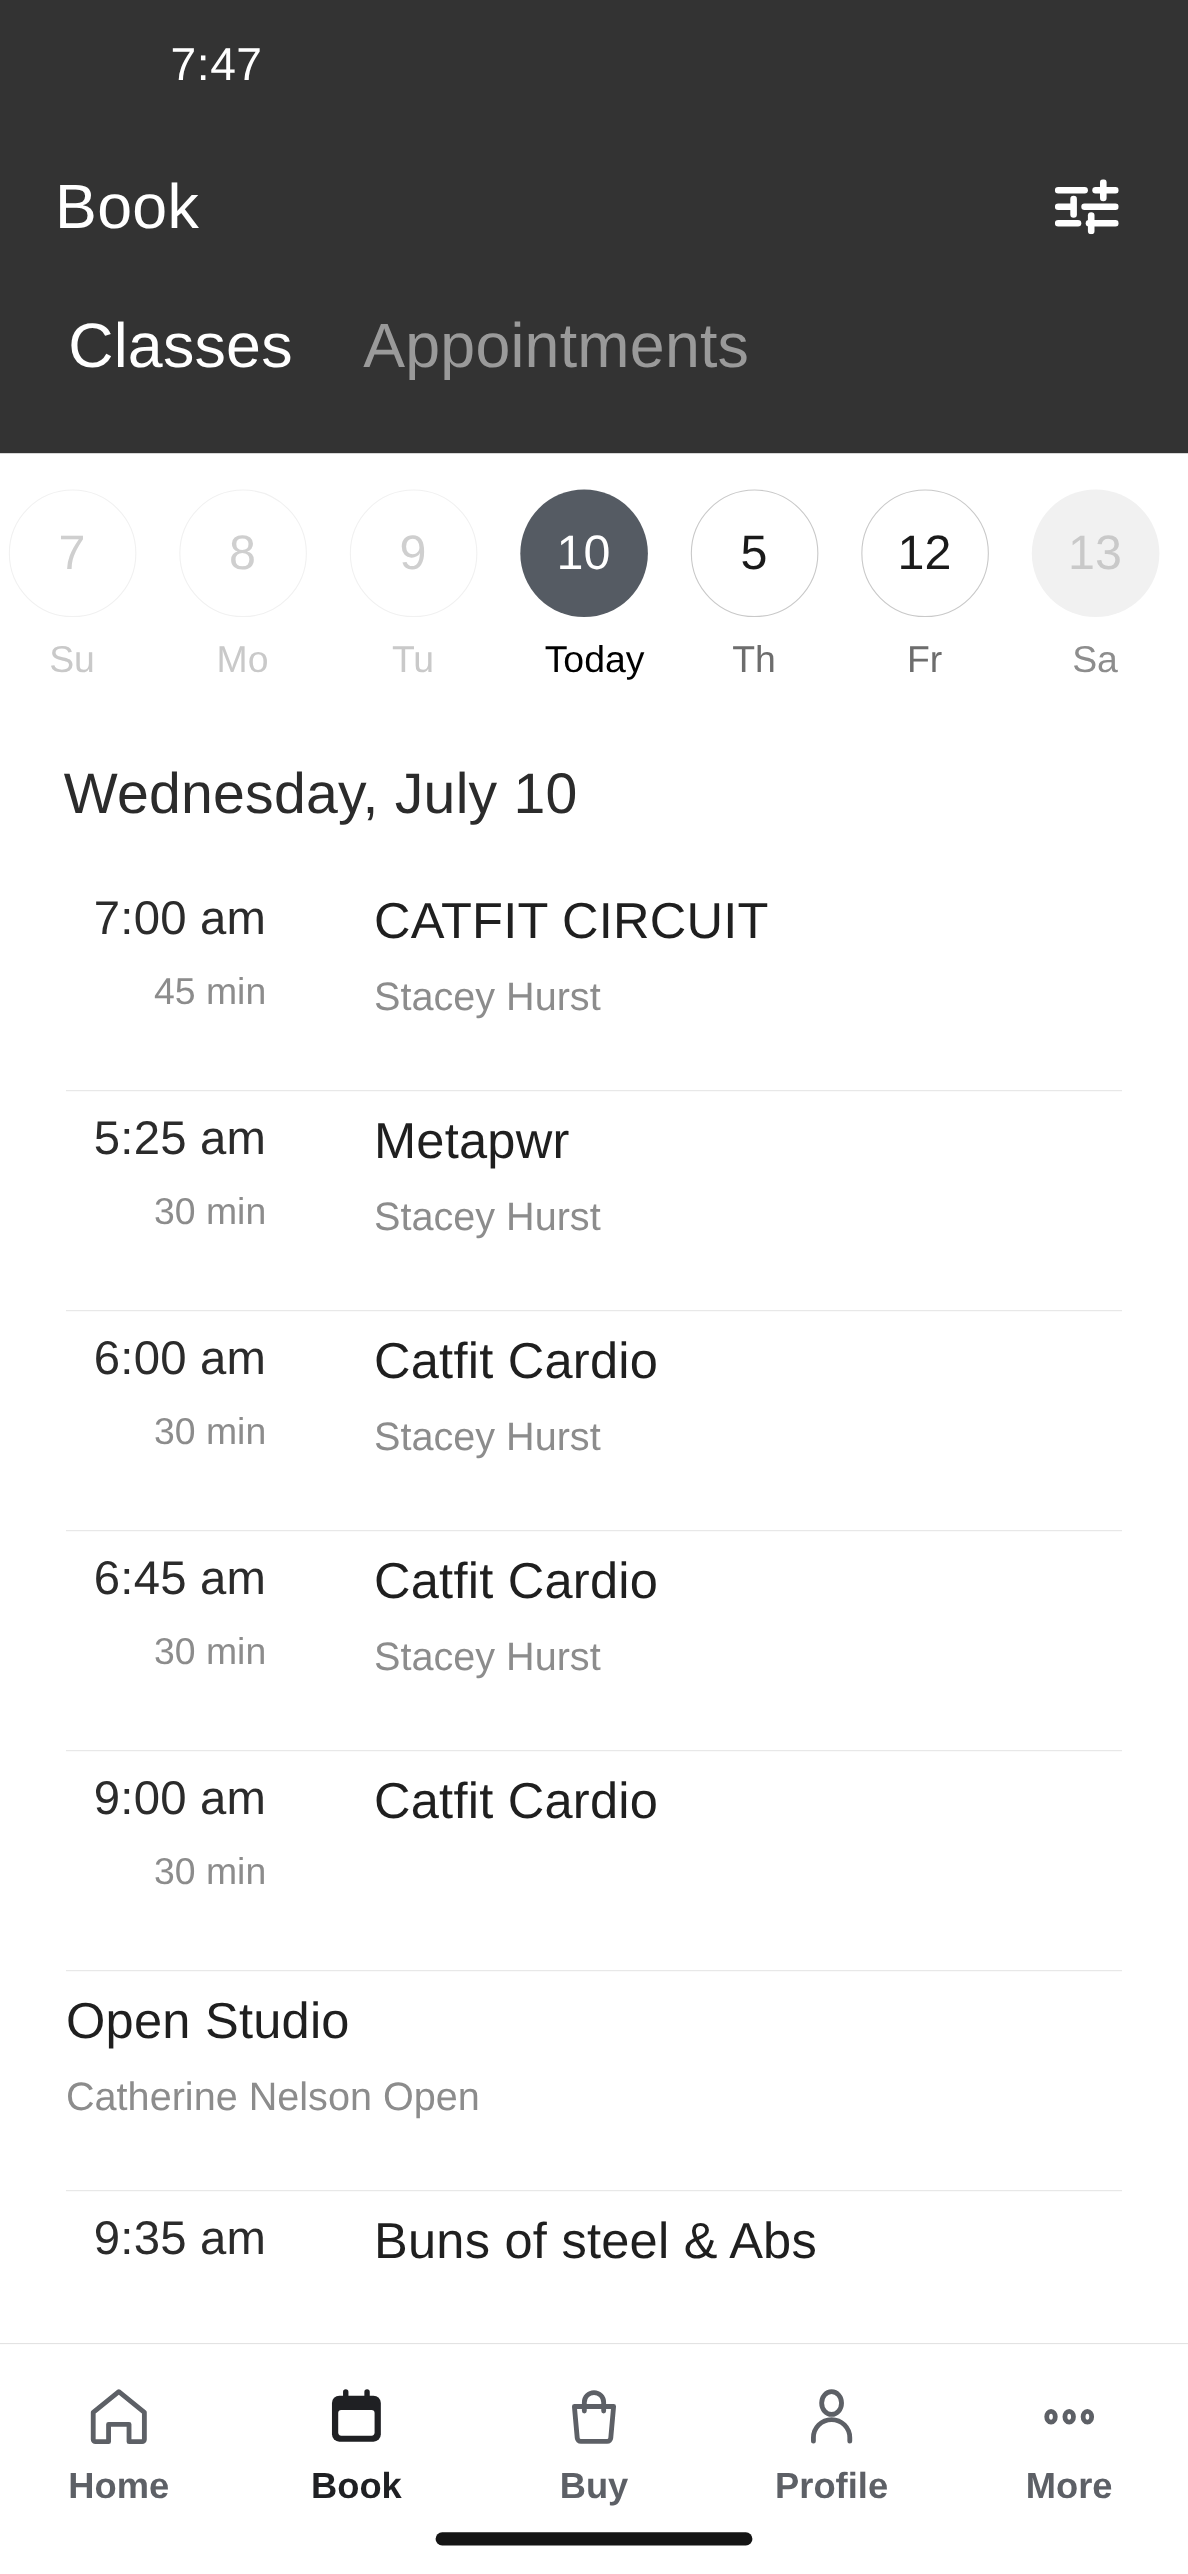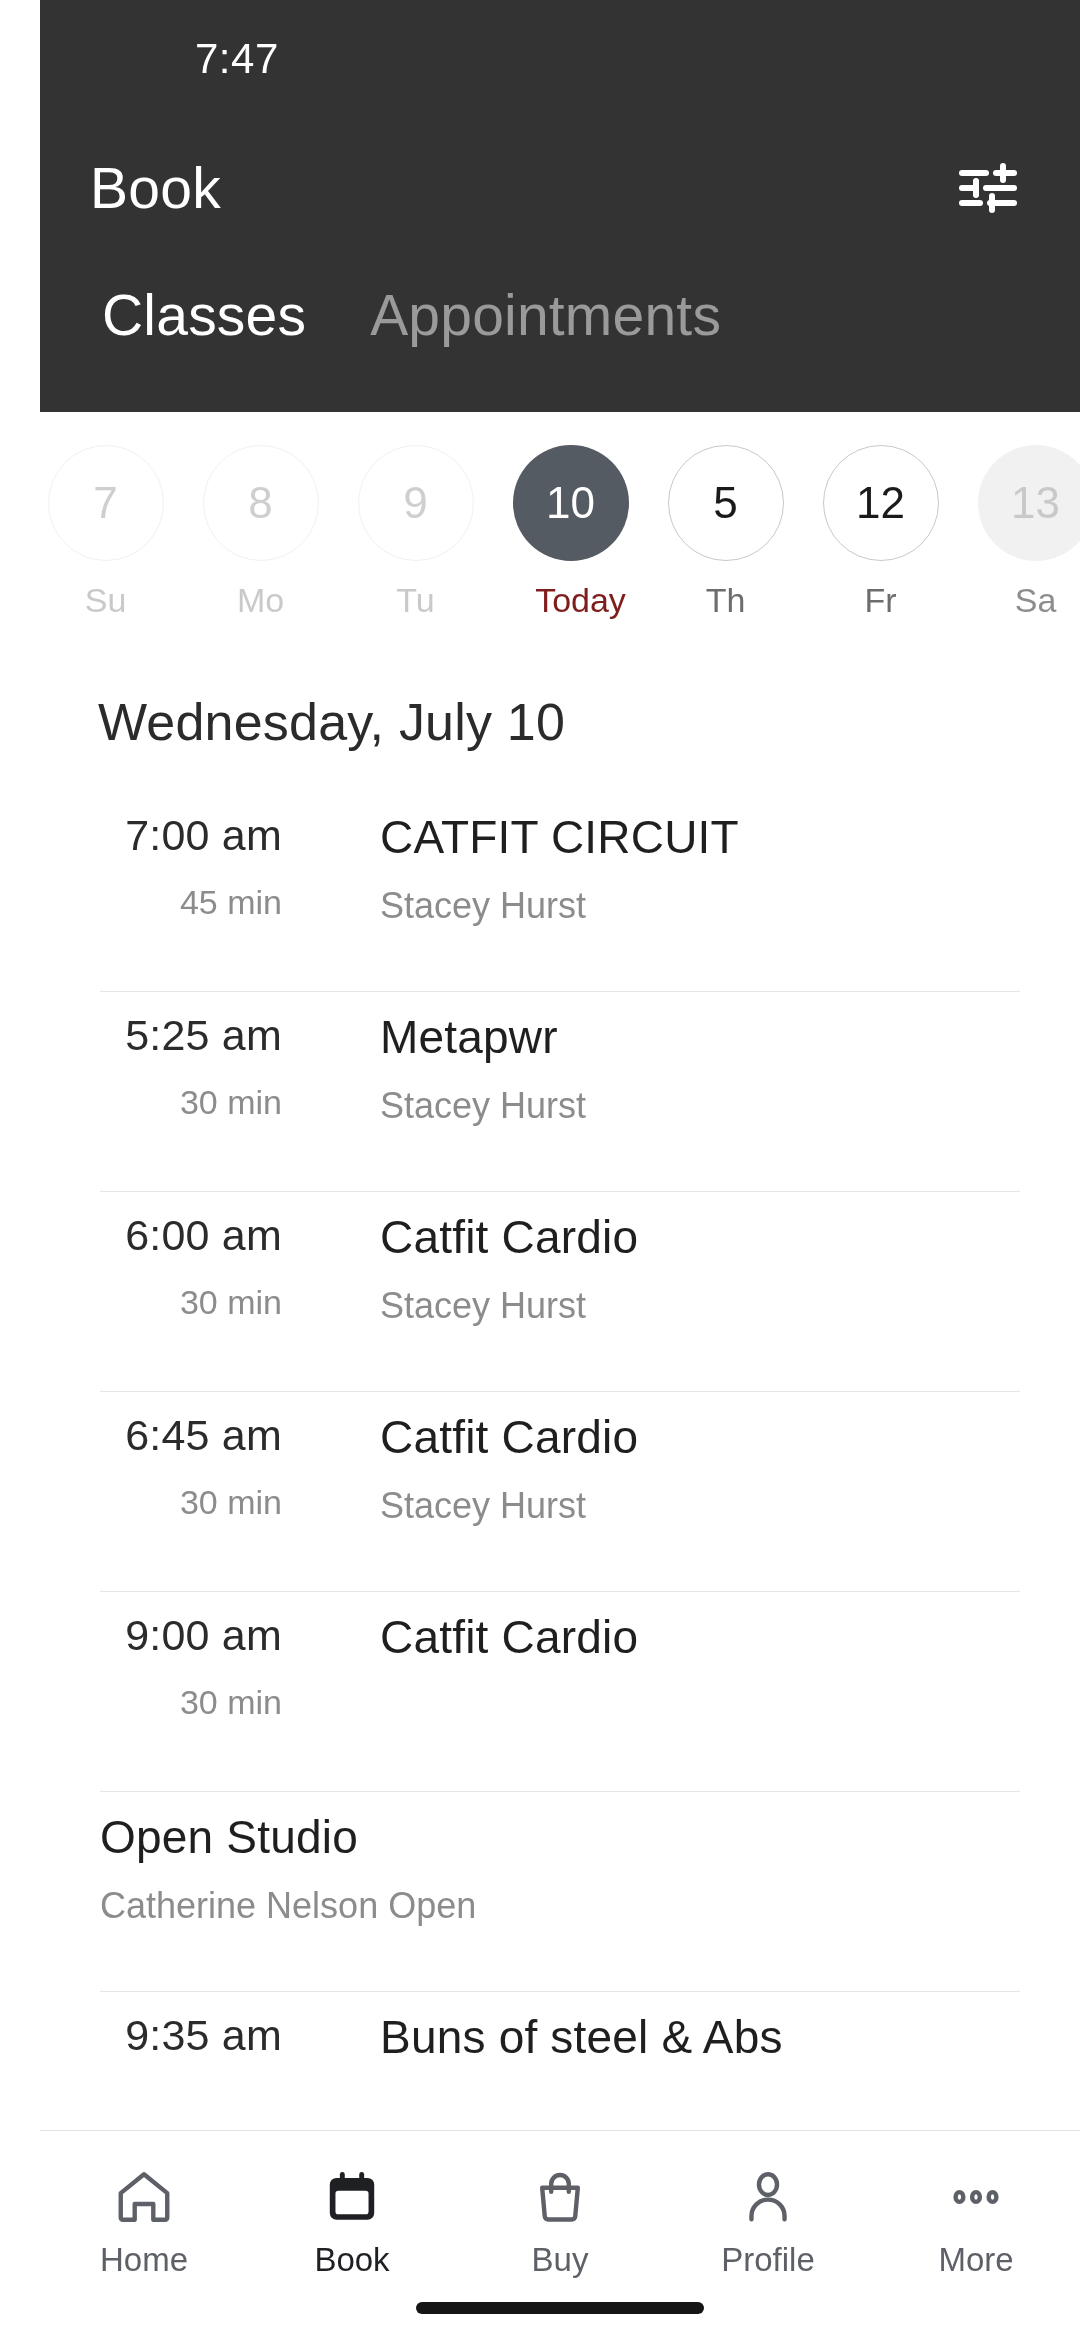--- a/index.html
+++ b/index.html
@@ -8,21 +8,21 @@
     width:1080px; height:2340px;
     background:#ffffff;
     font-family:"Liberation Sans", sans-serif;
     -webkit-font-smoothing:antialiased;
     overflow:hidden;
   }
   #screen {
     position:relative;
     width:1080px; height:2340px;
     background:#ffffff;
-    display:flex; flex-direction:column;padding-left:40px;
+    display:flex; flex-direction:column;
   }
 
   
   .header {
     background:#333333;
     height:412px;
     flex:0 0 412px;
     position:relative;
   }
   .statusbar {
@@ -112,21 +112,21 @@
     background:#f1f1f1;
     border:none;
     color:#c9c9c9;
   }
   .datelabel {
     margin-top:22px;
     font-size:34px;
     line-height:1;
   }
   .datelabel.disabled { color:#c9c9c9; }
-  .datelabel.today    { color:#7f1d1d;margin-left:20px; }
+  .datelabel.today    { color:#000000;margin-left:20px; }
   .datelabel.available{ color:#6d6d6d; }
   .datelabel.edge     { color:#8d8d8d; }
 
   
   .dayheading {
     flex:0 0 140px;
     display:flex; align-items:center;
     padding-left:58px;
     font-size:52px;
     color:#2b2b2b;
@@ -195,20 +195,21 @@
 
   
   .bottomnav {
     flex:0 0 210px;
     border-top:1.5px solid #e3e3e3;
     background:#ffffff;
     display:flex;
     align-items:flex-start;
     padding-top:28px;
     position:relative;
+    font-weight:bold;
   }
   .navitem {
     flex:1 1 0;
     display:flex; flex-direction:column;
     align-items:center;
     cursor:pointer;
   }
   .navicon {
     height:76px;
     display:flex; align-items:center; justify-content:center;

